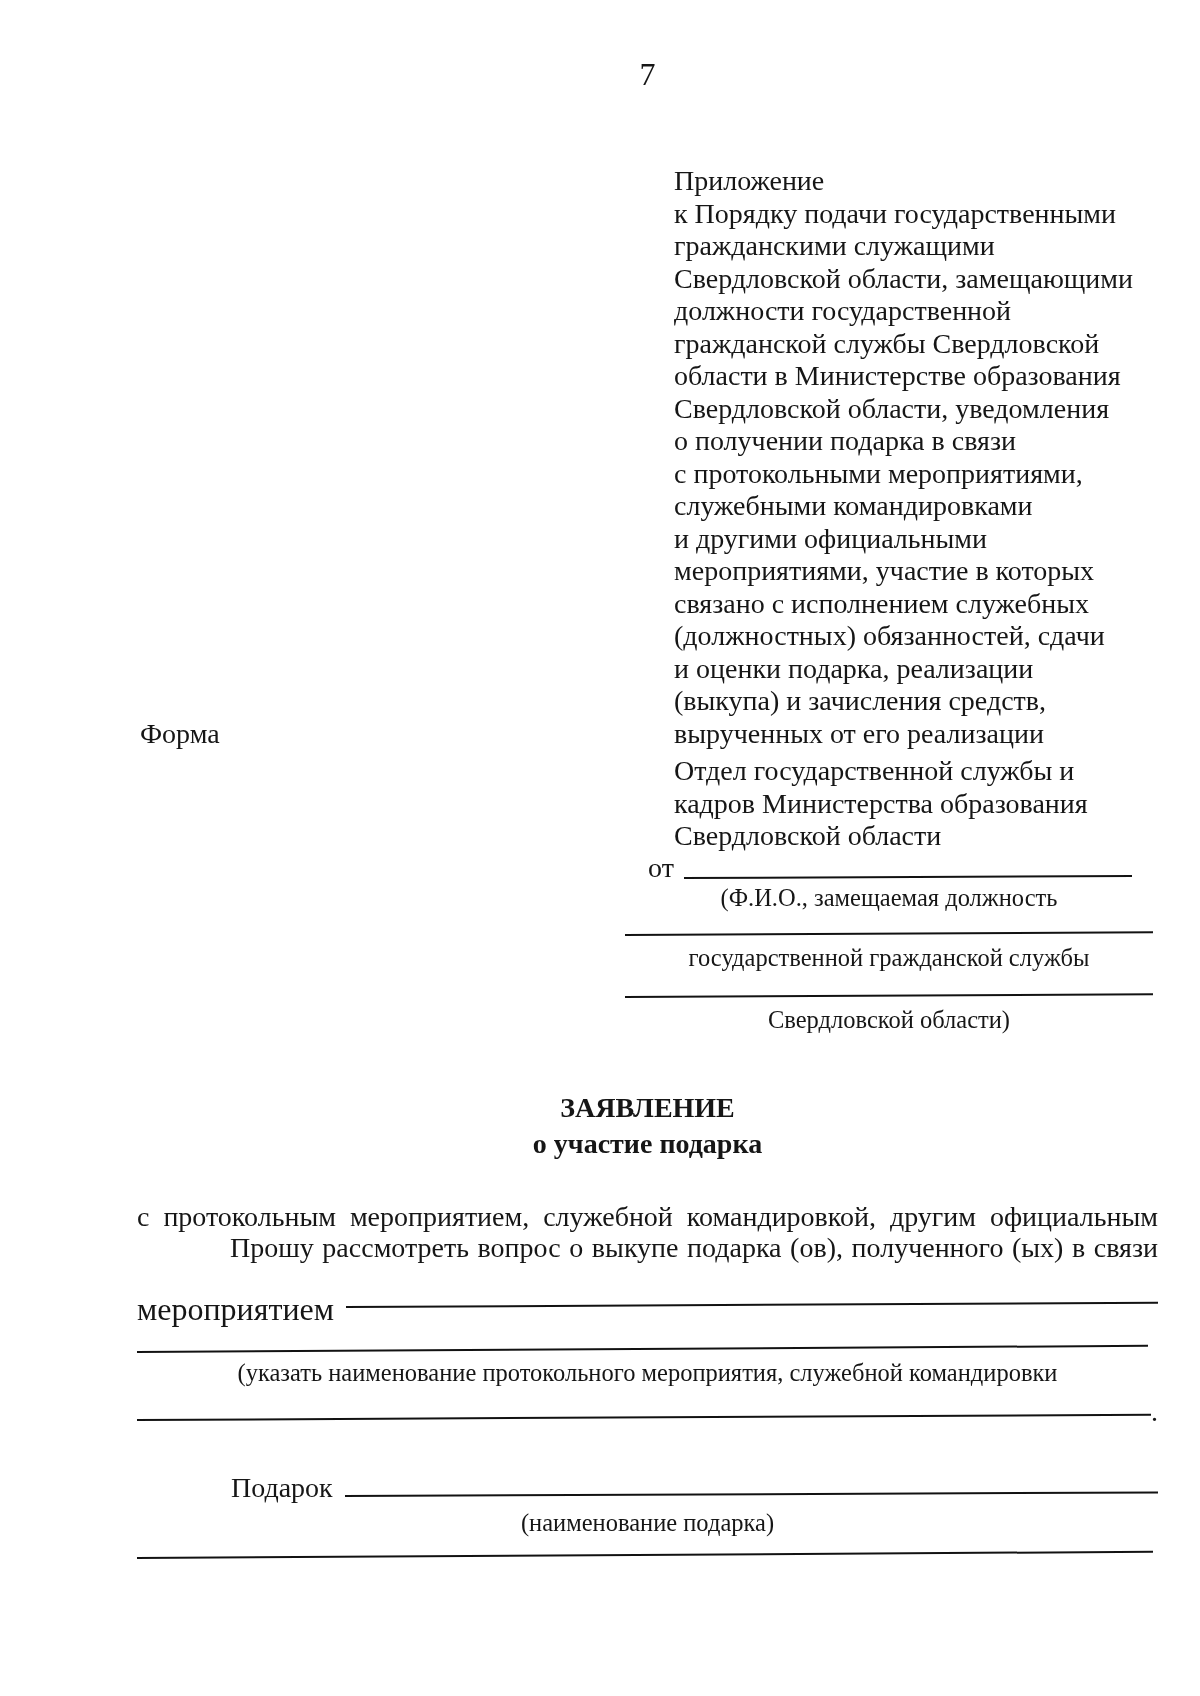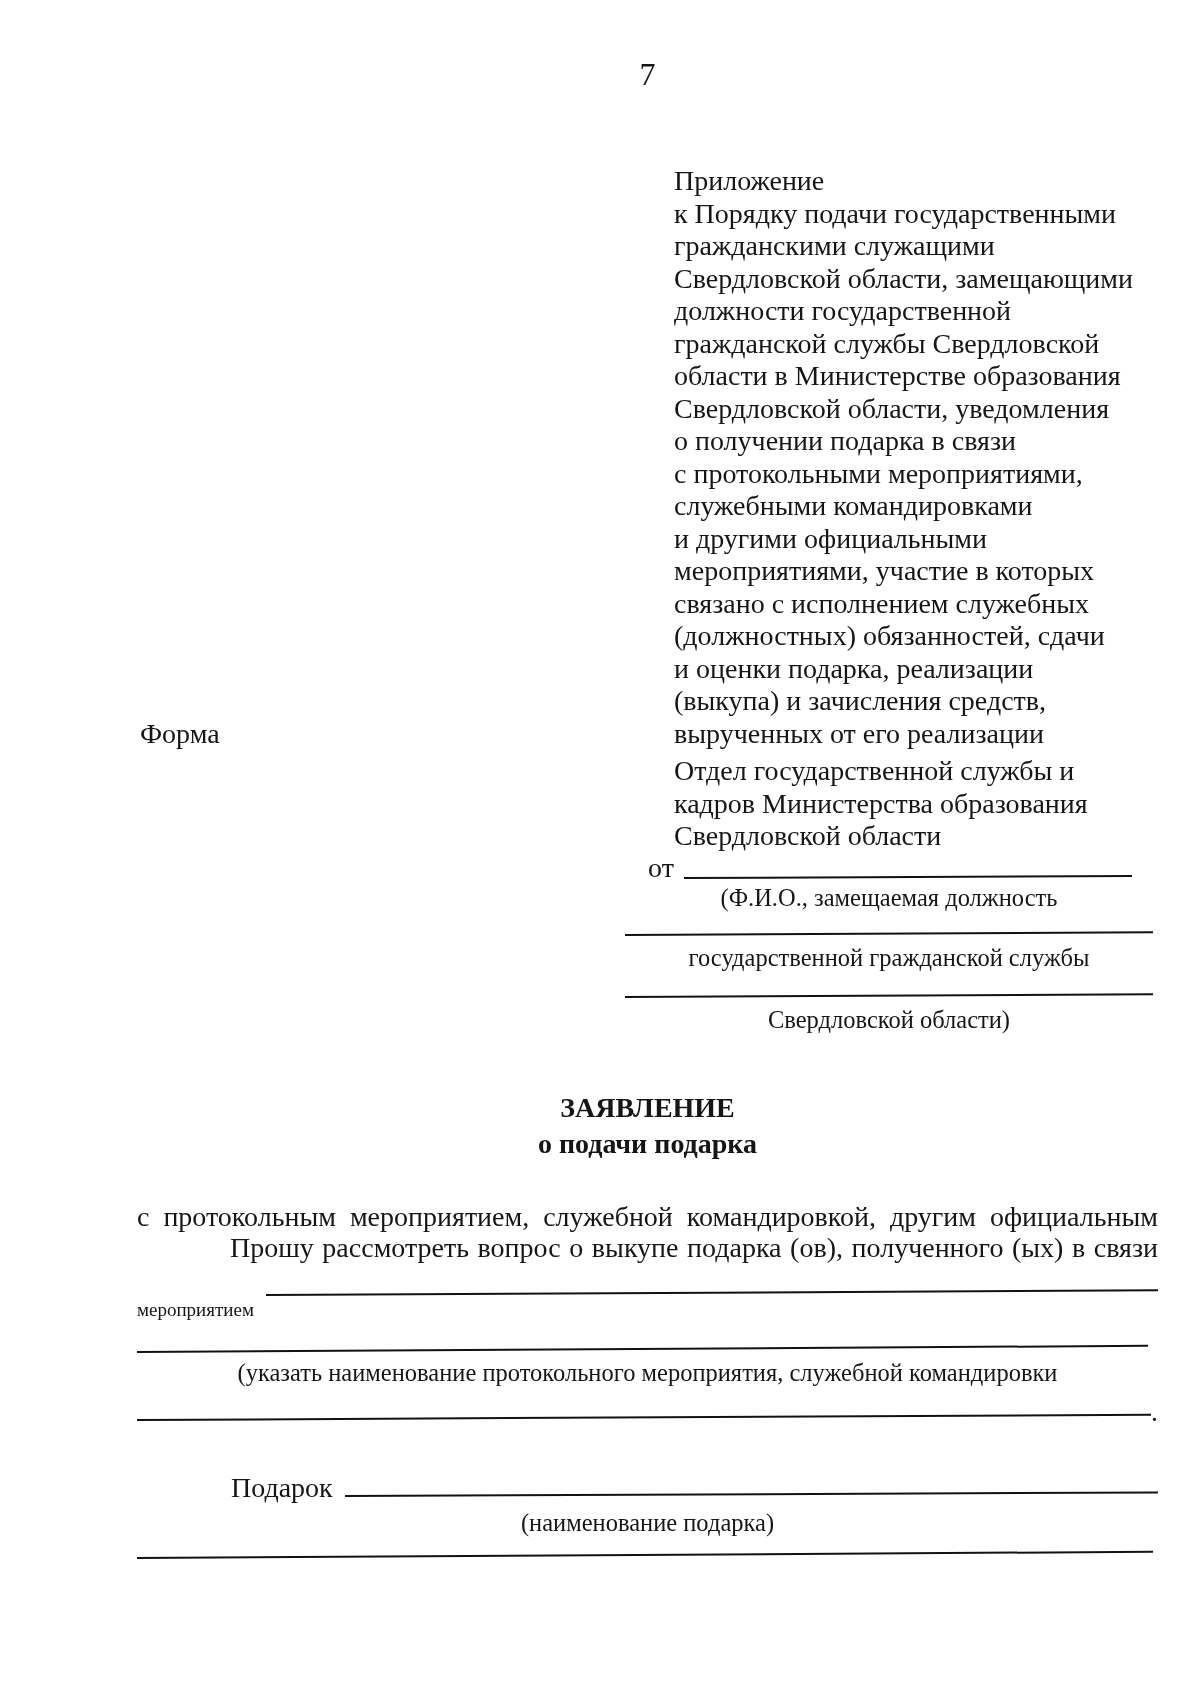--- a/index.html
+++ b/index.html
@@ -64,22 +64,22 @@
   }
   .body-line{
     left:137px;width:1021px;height:31px;
     font-size:28px;line-height:31px;
     text-align:justify;text-align-last:justify;
   }
   .bl1{top:1232px;padding-left:93px;width:928px;}
   .bl2{top:1201px;}
   .bl3{
     top:1294px;left:137px;width:1021px;
-    display:flex;align-items:flex-start;
-    font-size:19px;line-height:31px;
+    display:flex;align-items:center;
+    font-size:32px;line-height:31px;
   }
   .bl3 .fill{
     flex:1;margin-left:12px;margin-bottom:6px;
     border-bottom:2px solid #121212;
     transform:rotate(-0.3deg);transform-origin:left center;
   }
   .blank-line{
     left:137px;width:1011px;height:0;
     border-top:2px solid #121212;
     transform:rotate(-0.35deg);transform-origin:left center;
@@ -152,21 +152,21 @@
     <span class="fill"></span>
   </div>
 
   <div class="abs sig-caption cap1">(Ф.И.О., замещаемая должность</div>
   <div class="abs sig-line ln2"></div>
   <div class="abs sig-caption cap2">государственной гражданской службы</div>
   <div class="abs sig-line ln3"></div>
   <div class="abs sig-caption cap3">Свердловской области)</div>
 
   <div class="abs title1">ЗАЯВЛЕНИЕ</div>
-  <div class="abs title2">о подачи подарка</div>
+  <div class="abs title2">о участие подарка</div>
 
   <div class="abs body-line bl1">Прошу рассмотреть вопрос о выкупе подарка (ов), полученного (ых) в связи</div>
   <div class="abs body-line bl2">с протокольным мероприятием, служебной командировкой, другим официальным</div>
 
   <div class="abs bl3">
     <span>мероприятием</span>
     <span class="fill"></span>
   </div>
 
   <div class="abs blank-line lnA"></div>

